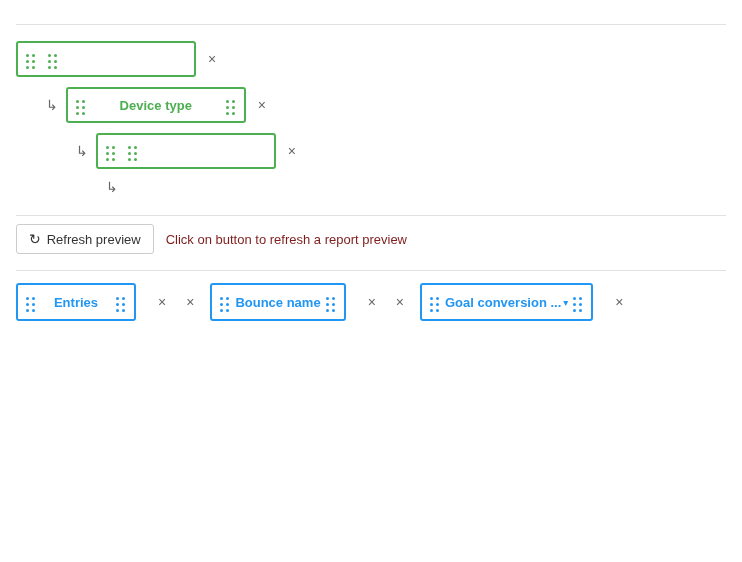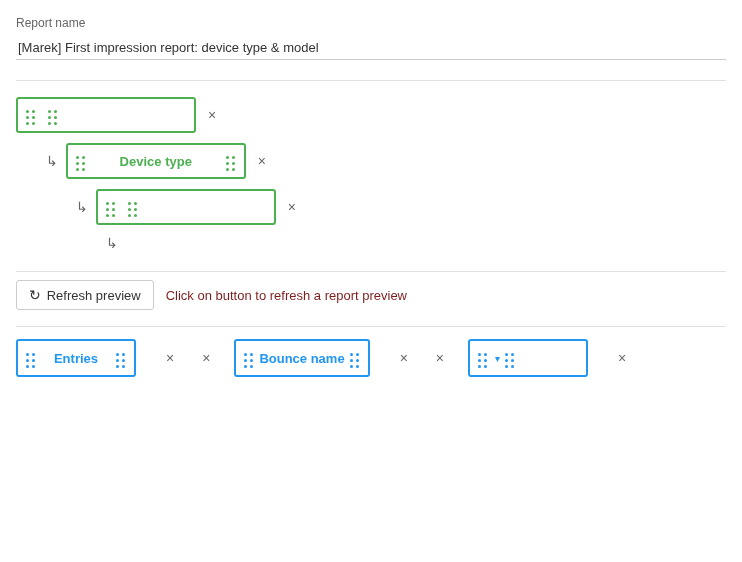--- a/index.html
+++ b/index.html
@@ -154,21 +154,21 @@
 
     .metrics-section {
       border-top: 1px solid #e0e0e0;
       padding-top: 12px;
     }
 
     .metrics-row {
       display: flex;
       align-items: center;
       flex-wrap: wrap;
-      gap: 20px;
+      gap: 12px;
     }
 
     .metric-chip {
       display: flex;
       align-items: center;
       border: 2px solid #2196f3;
       border-radius: 3px;
       padding: 6px 8px;
       background: #fff;
       cursor: grab;
@@ -241,24 +241,20 @@
     .level-0 { margin-left: 0; }
     .level-1 { margin-left: 30px; }
     .level-2 { margin-left: 60px; }
     .level-3 { margin-left: 90px; }
   </style>
 </head>
 <body>
 
 <div class="page-container">
 
-  <div class="report-name-section">
-    <div class="report-name-label">Report name</div>
-    <input type="text" class="report-name-input" value="[Marek] First impression report: device type &amp; model" style="">
-  </div>
 
   <hr class="divider">
 
   <div class="dimensions-section">
 
     <div class="dimension-row level-0">
       <div class="dimension-chip">
         <span class="drag-dots">
           <span class="dots-grid">
             <span class="dot"></span>
@@ -412,20 +408,21 @@
         <span class="drag-dots">
           <span class="dots-grid">
             <span class="dot dot-blue"></span>
               <span class="dot dot-blue"></span>
             <span class="dot dot-blue"></span>
               <span class="dot dot-blue"></span>
             <span class="dot dot-blue"></span>
               <span class="dot dot-blue"></span>
           </span>
         </span>
+        <span class="chip-label">Goal conversion ...</span>
         <span class="dropdown-arrow">▾</span>
         <span class="drag-dots-right">
           <span class="dots-grid">
             <span class="dot dot-blue"></span>
               <span class="dot dot-blue"></span>
             <span class="dot dot-blue"></span>
               <span class="dot dot-blue"></span>
             <span class="dot dot-blue"></span>
               <span class="dot dot-blue"></span>
           </span>

